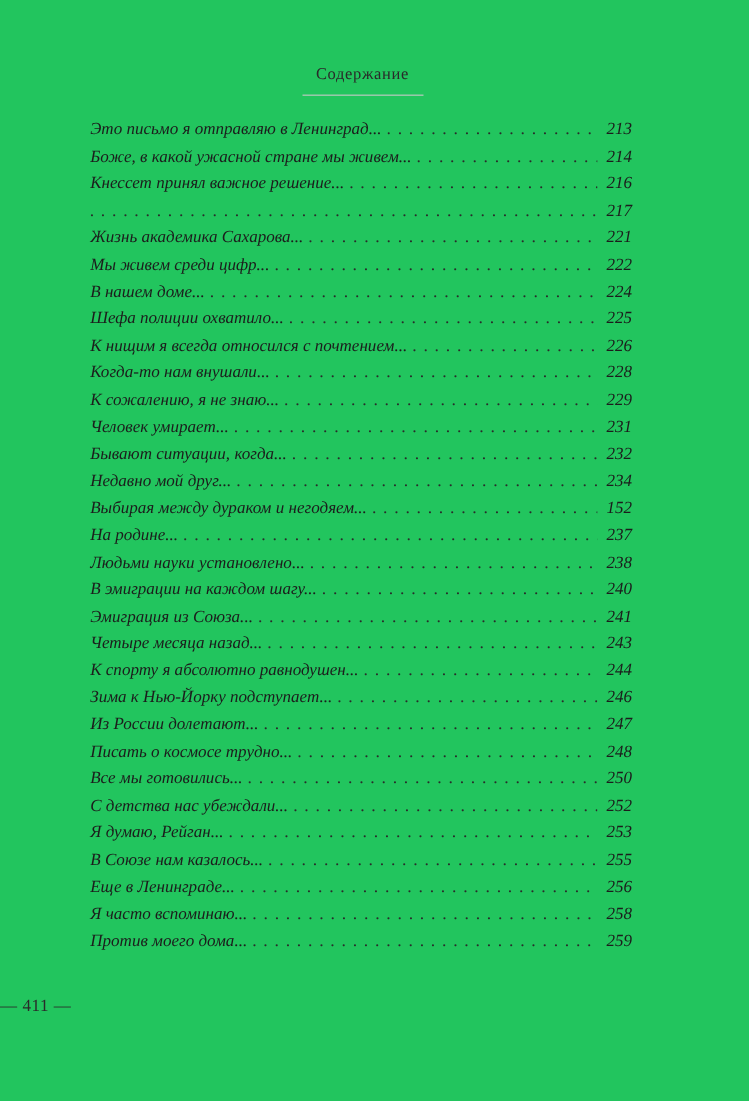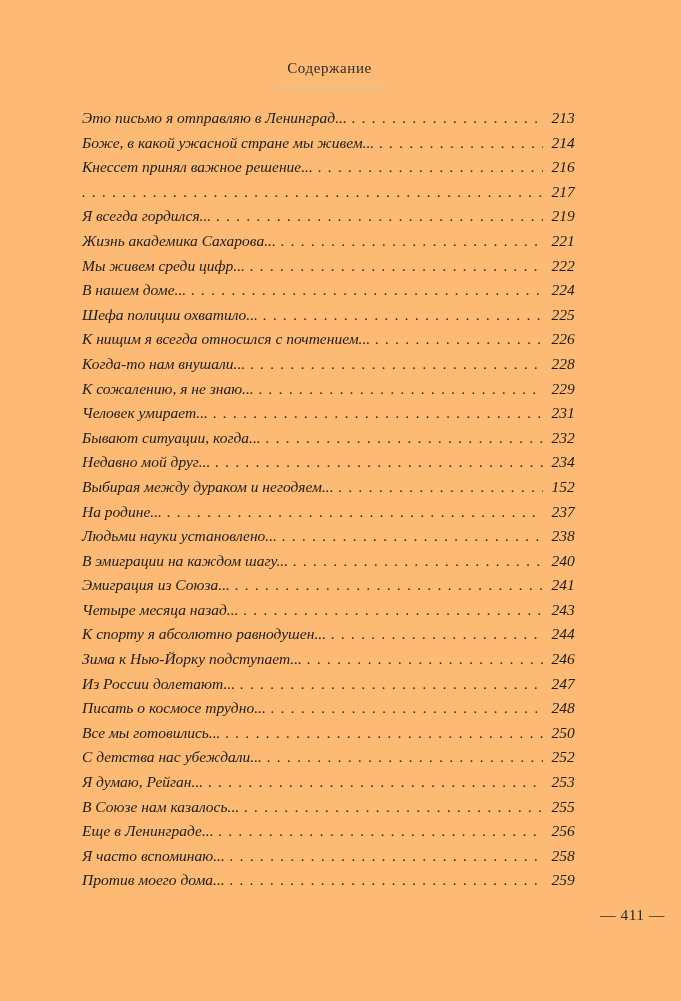--- a/index.html
+++ b/index.html
@@ -6,21 +6,21 @@
     margin: 0;
     padding: 0;
     background: #ffffff;
     font-family: "Liberation Serif", "DejaVu Serif", serif;
     color: #1c1c1c;
   }
   .page {
     position: relative;
     width: 681px;
     height: 1001px;
-    background: #fdba74;
+    background: #22c55e;
     box-sizing: border-box;
     padding: 60px 104px 0 82px;
     overflow: hidden;
   }
   .heading-wrap {
     text-align: center;
     margin-bottom: 22px;
   }
   .heading {
     font-size: 15px;
@@ -64,23 +64,23 @@
   .toc-page {
     flex: 0 0 auto;
     padding-left: 6px;
     min-width: 28px;
     text-align: center;
     color: #1c1c1c;
   }
   .footer {
     position: absolute;
     left: 0;
-    right: 16px;
+    right: 0;
     top: 906px;
-    text-align: right;
+    text-align: left;
     font-size: 15.5px;
     color: #2a2a2a;
     letter-spacing: 0.5px;
   }
 </style>
 </head>
 <body>
 
 <div class="page">
 
@@ -106,25 +106,20 @@
     <span class="toc-title">Кнессет принял важное решение...</span>
     <span class="toc-dots"></span>
     <span class="toc-page">216</span>
   </div>
 
   <div class="toc-row">
     <span class="toc-dots"></span>
     <span class="toc-page">217</span>
   </div>
 
-  <div class="toc-row">
-    <span class="toc-title">Я всегда гордился...</span>
-    <span class="toc-dots"></span>
-    <span class="toc-page">219</span>
-  </div>
 
   <div class="toc-row">
     <span class="toc-title">Жизнь академика Сахарова...</span>
     <span class="toc-dots"></span>
     <span class="toc-page">221</span>
   </div>
 
   <div class="toc-row">
     <span class="toc-title">Мы живем среди цифр...</span>
     <span class="toc-dots"></span>

